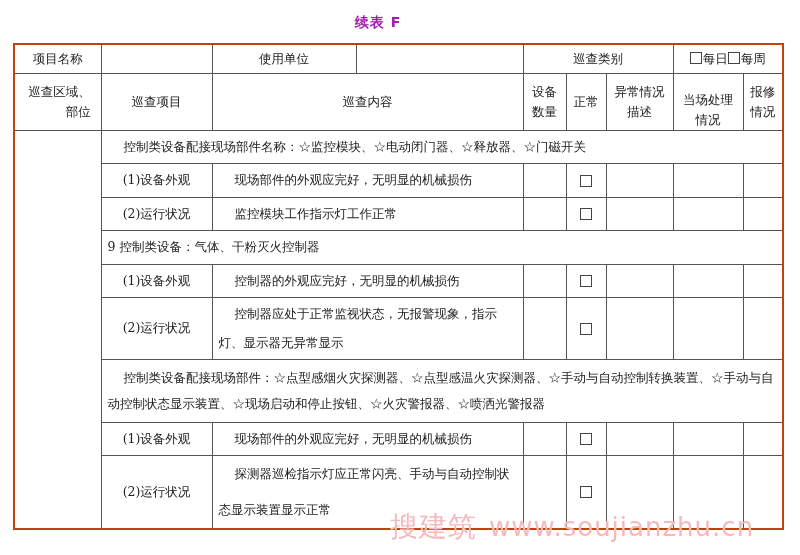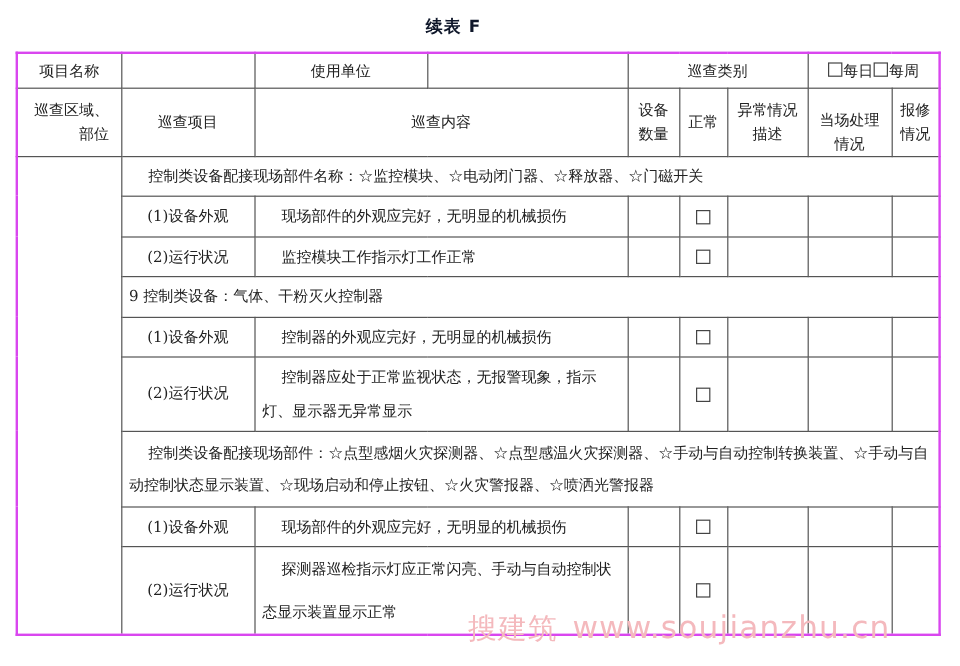--- a/index.html
+++ b/index.html
@@ -3,26 +3,26 @@
   <meta charset="utf-8">
   <style>
     html, body { margin: 0; padding: 0; }
     body {
       width: 800px; height: 555px; background: #ffffff; position: relative; overflow: hidden;
       font-family: "DejaVu Serif", "Liberation Serif", serif; color: #222;
     }
     .title {
       position: absolute; left: 0; width: 756px; top: 14px; text-align: center;
       font-family: "DejaVu Sans", "Liberation Sans", sans-serif;
-      font-size: 14px; font-weight: bold; color: #0f172a; letter-spacing: 1px;
+      font-size: 14px; font-weight: bold; color: #a21caf; letter-spacing: 1px;
     }
     table.form {
       position: absolute; left: 13px; top: 43px; width: 769px;
       border-collapse: collapse; table-layout: fixed;
-      border: 2px solid #d946ef;
+      border: 2px solid #c2410c;
       font-size: 12.5px;
     }
     table.form td {
       border: 1px solid #555; padding: 0; text-align: center; vertical-align: middle;
       line-height: 20px;
     }
     .left { text-align: left !important; }
     .indent { padding-left: 22px !important; padding-right: 8px !important; margin-top: 22px; }
     .pad { padding-left: 6px !important; }
     .hdr-row td { border-bottom: 2px solid #222; }
@@ -34,21 +34,21 @@
     }
     .cb-inline {
       display: inline-block; width: 10px; height: 10px; border: 1px solid #444;
       vertical-align: -1px; margin-right: 1px;
     }
     .watermark {
       position: absolute; left: 390px; top: 508px; width: 395px; height: 34px;
       font-family: "DejaVu Sans", "Liberation Sans", sans-serif;
       color: #f4b9bd; font-size: 26px; white-space: nowrap; letter-spacing: 1px;
     }
-    .wm-cn { font-size: 24px; margin-right: 12px; }
+    .wm-cn { font-size: 28px; margin-right: 12px; }
   </style>
 </head>
 <body>
 
 <div class="title">续表 F</div>
 
 <table class="form">
   <colgroup>
     <col style="width:87px">
     <col style="width:111px">

